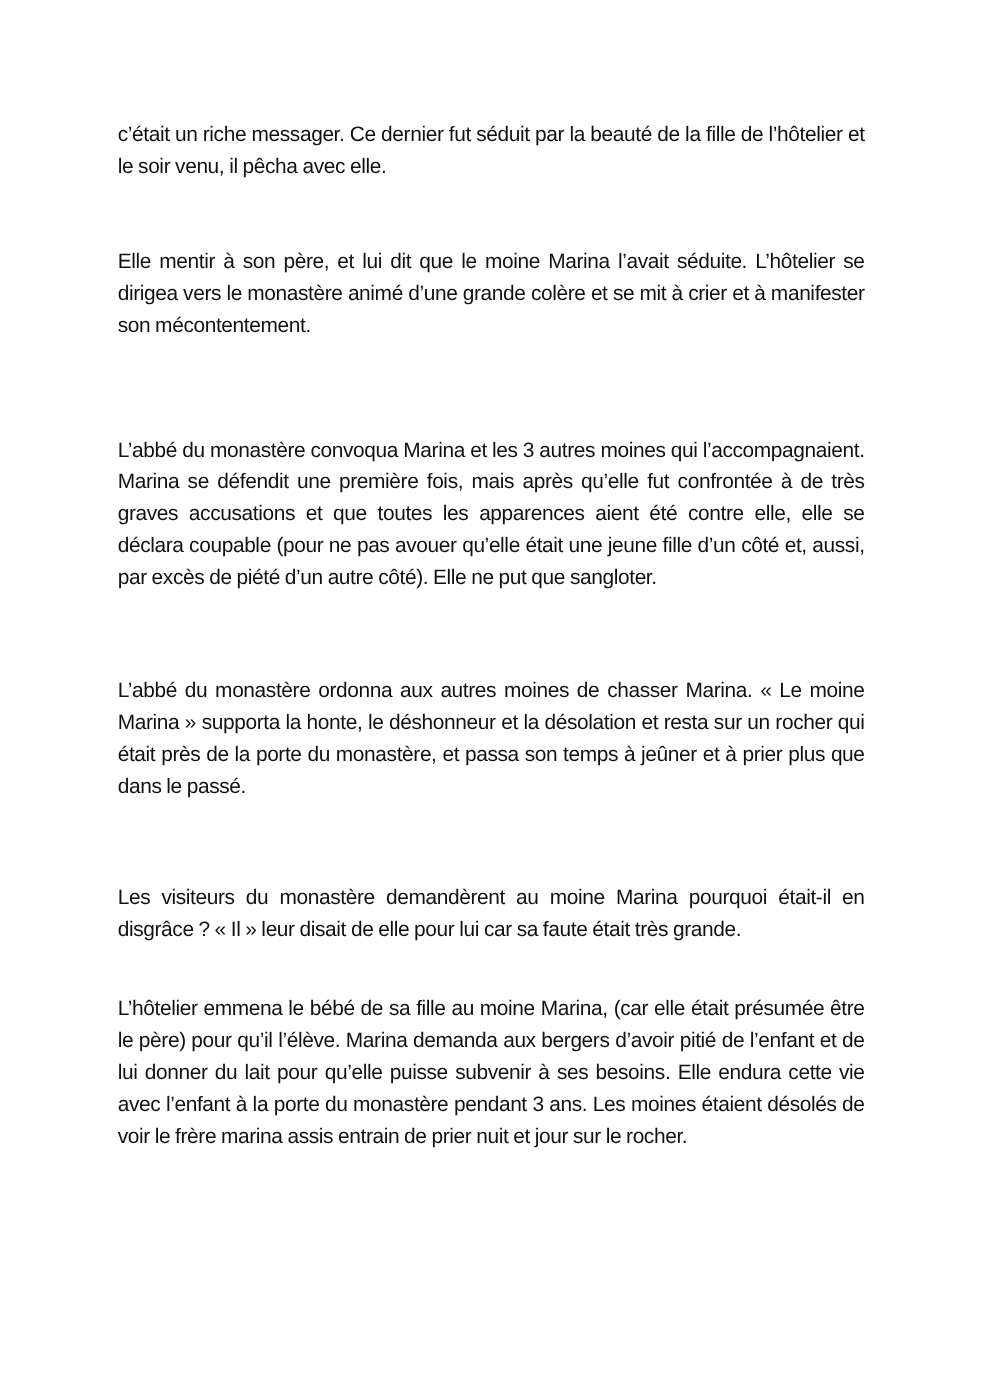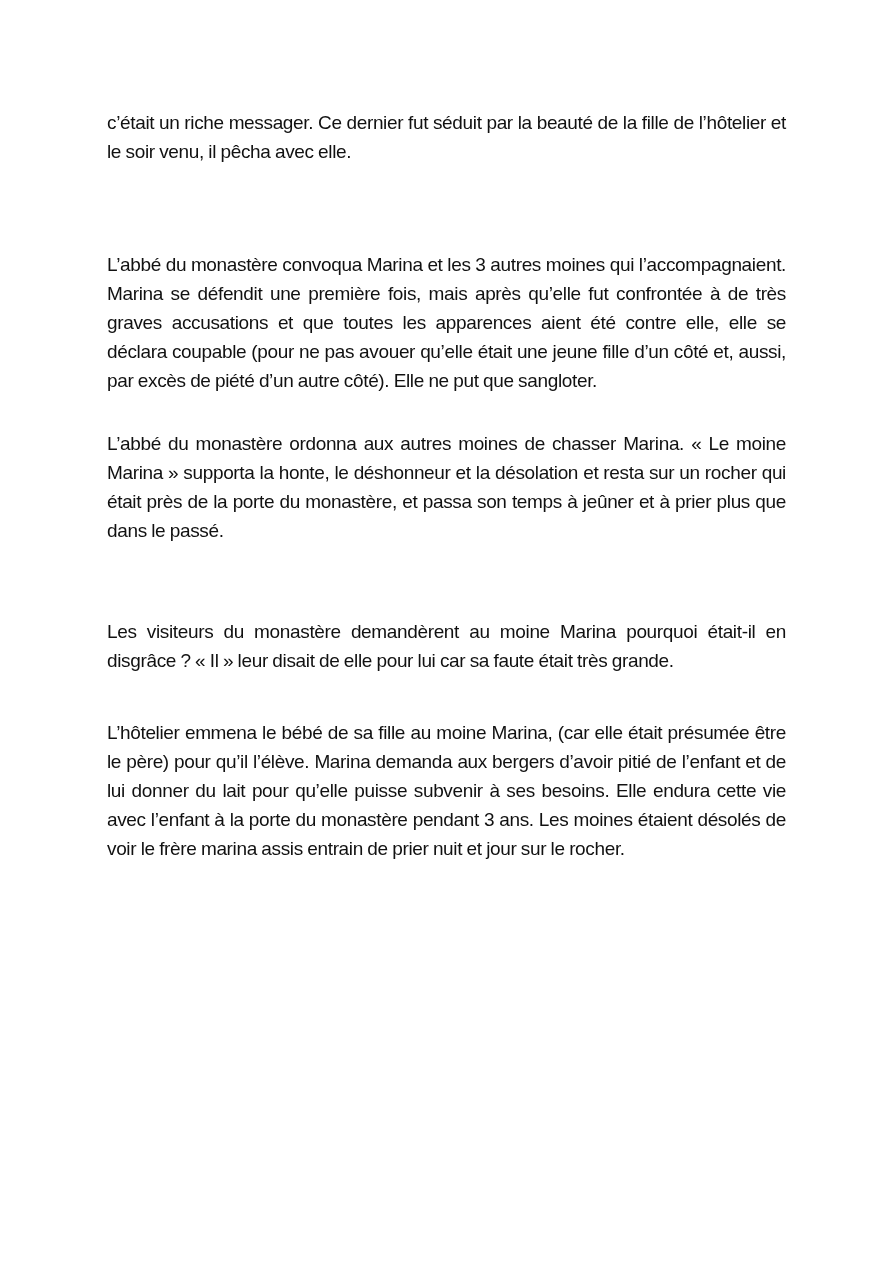--- a/index.html
+++ b/index.html
@@ -35,28 +35,29 @@
       line-height: 29px;
       letter-spacing: -0.35px;
       word-spacing: -0.5px;
       text-align: justify;
     }
     .para.last-left {
       text-align-last: left;
     }
     .gap-1 { margin-top: 58px; }
     .gap-2 { margin-top: 84px; }
-    .gap-3 { margin-top: 34px; }
+    .gap-3 { margin-top: 74px; }
     .gap-4 { margin-top: 72px; }
     .gap-5 { margin-top: 43px; }
   </style>
 </head>
 <body>
 
 <div class="page">
   <div class="body-text">
     <p class="para last-left">c’était un riche messager. Ce dernier fut séduit par la beauté de la fille de l’hôtelier et le soir venu, il pêcha avec elle.</p>
+    <p class="para last-left gap-1">Elle mentir à son père, et lui dit que le moine Marina l’avait séduite. L’hôtelier se dirigea vers le monastère animé d’une grande colère et se mit à crier et à manifester son mécontentement.</p>
     <p class="para last-left gap-2">L’abbé du monastère convoqua Marina et les 3 autres moines qui l’accompagnaient. Marina se défendit une première fois, mais après qu’elle fut confrontée à de très graves accusations et que toutes les apparences aient été contre elle, elle se déclara coupable (pour ne pas avouer qu’elle était une jeune fille d’un côté et, aussi, par excès de piété d’un autre côté). Elle ne put que sangloter.</p>
     <p class="para last-left gap-3">L’abbé du monastère ordonna aux autres moines de chasser Marina. « Le moine Marina » supporta la honte, le déshonneur et la désolation et resta sur un rocher qui était près de la porte du monastère, et passa son temps à jeûner et à prier plus que dans le passé.</p>
     <p class="para last-left gap-4">Les visiteurs du monastère demandèrent au moine Marina pourquoi était-il en disgrâce ? « Il » leur disait de elle pour lui car sa faute était très grande.</p>
     <p class="para last-left gap-5">L’hôtelier emmena le bébé de sa fille au moine Marina, (car elle était présumée être le père) pour qu’il l’élève. Marina demanda aux bergers d’avoir pitié de l’enfant et de lui donner du lait pour qu’elle puisse subvenir à ses besoins. Elle endura cette vie avec l’enfant à la porte du monastère pendant 3 ans. Les moines étaient désolés de voir le frère marina assis entrain de prier nuit et jour sur le rocher.</p>
   </div>
 </div>
 
 </body></html>

